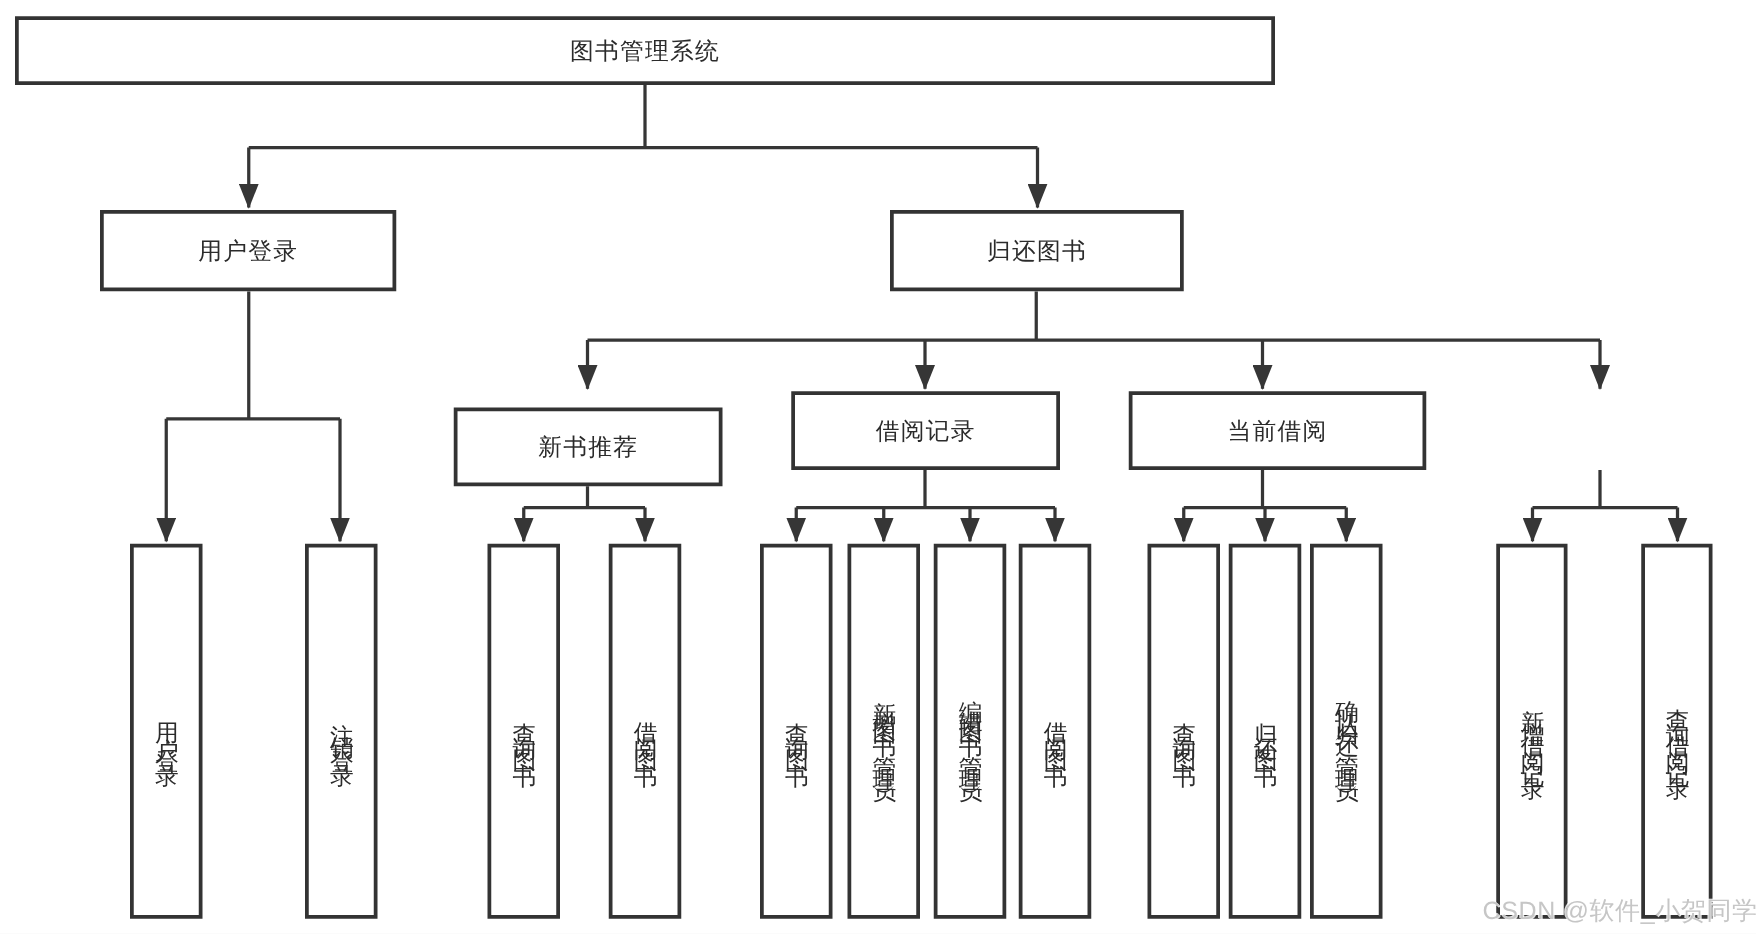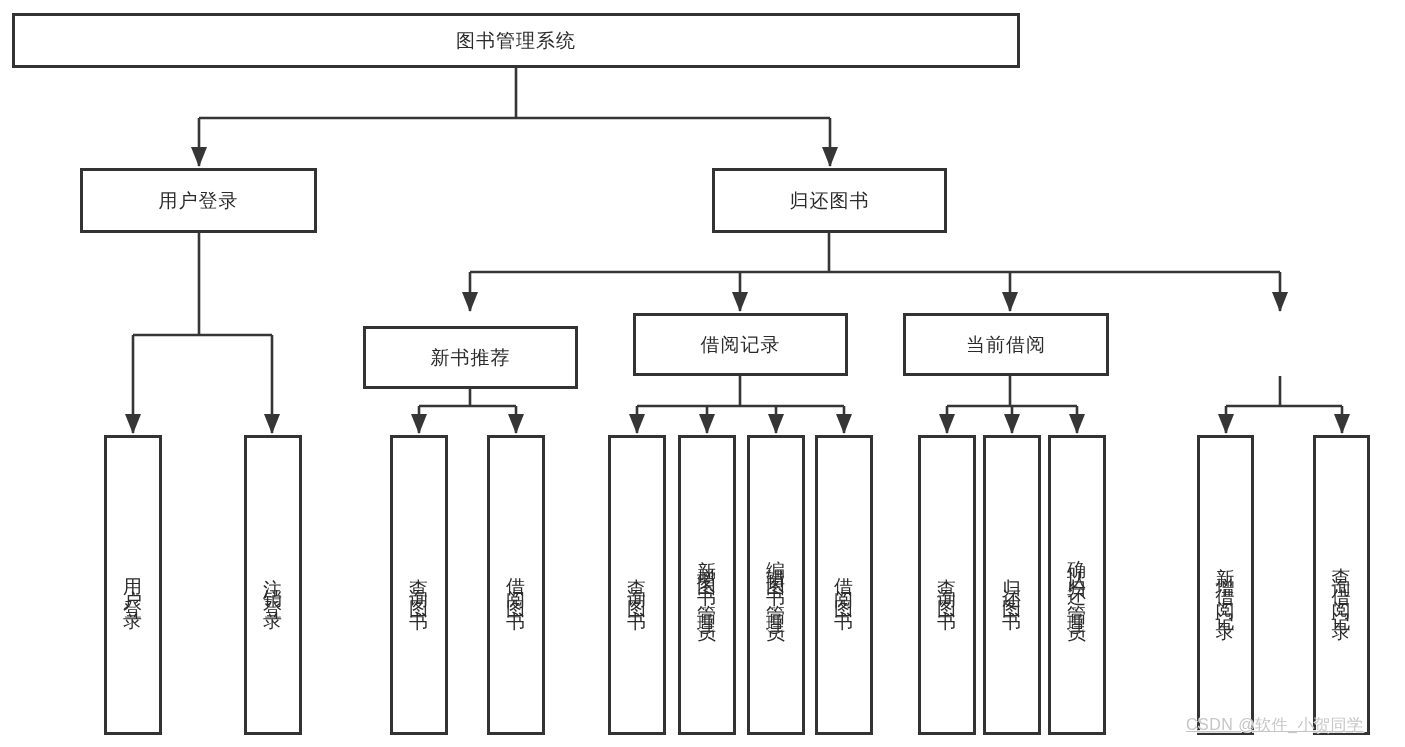--- a/index.html
+++ b/index.html
@@ -41,27 +41,26 @@
   }
   .leaf .vtext{
     writing-mode:vertical-rl;
     text-orientation:mixed;
     letter-spacing:11px;
     line-height:1;
   }
   .watermark{
     position:absolute;
     left:1186px;top:715px;
-    font-size:16px;
+    font-size:20px;
     color:var(--watermark);
     letter-spacing:0.5px;
     white-space:nowrap;
     text-shadow:1px 1px 0 rgba(255,255,255,.85),-1px -1px 0 rgba(255,255,255,.85);
     z-index:5;
-    text-decoration:underline;
   }
 </style>
 </head>
 <body>
 
 <div class="canvas">
 
   <svg class="connectors" viewBox="0 0 1405 747" xmlns="http://www.w3.org/2000/svg">
     <defs>
       <marker id="arrow" markerUnits="userSpaceOnUse" markerWidth="20" markerHeight="16" refX="19" refY="8" orient="auto">
@@ -112,21 +111,21 @@
     </g>
   </svg>
 
   <div class="node" style="left:12px;top:13px;width:1008px;height:55px;">图书管理系统</div>
 
   <div class="node" style="left:80px;top:168px;width:237px;height:65px;">用户登录</div>
   <div class="node" style="left:712px;top:168px;width:235px;height:65px;">归还图书</div>
 
   <div class="node" style="left:363px;top:326px;width:215px;height:63px;">新书推荐</div>
   <div class="node" style="left:633px;top:313px;width:215px;height:63px;">借阅记录</div>
-  <div class="node" style="left:903px;top:313px;width:206px;height:63px;text-align:center;">当前借阅</div>
+  <div class="node" style="left:903px;top:313px;width:238px;height:63px;text-align:center;">当前借阅</div>
 
   <div class="node leaf" style="left:104px;top:435px;width:58px;height:300px;">
     <span class="vtext">用户登录</span>
     </div>
   <div class="node leaf" style="left:244px;top:435px;width:58px;height:300px;">
     <span class="vtext">注销登录</span>
     </div>
 
   <div class="node leaf" style="left:390px;top:435px;width:58px;height:300px;">
     <span class="vtext">查询图书</span>

